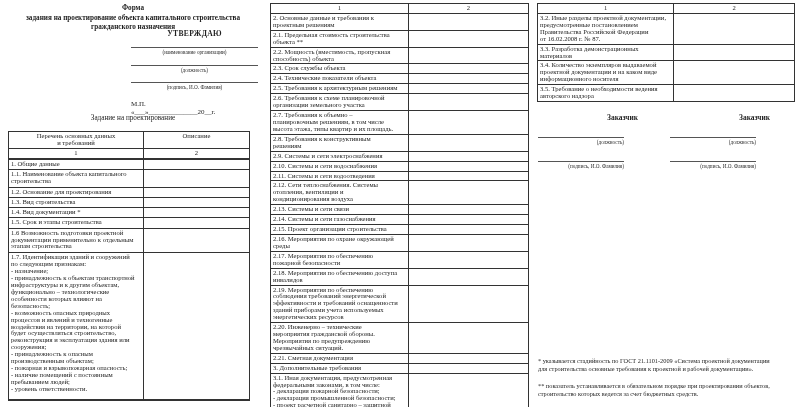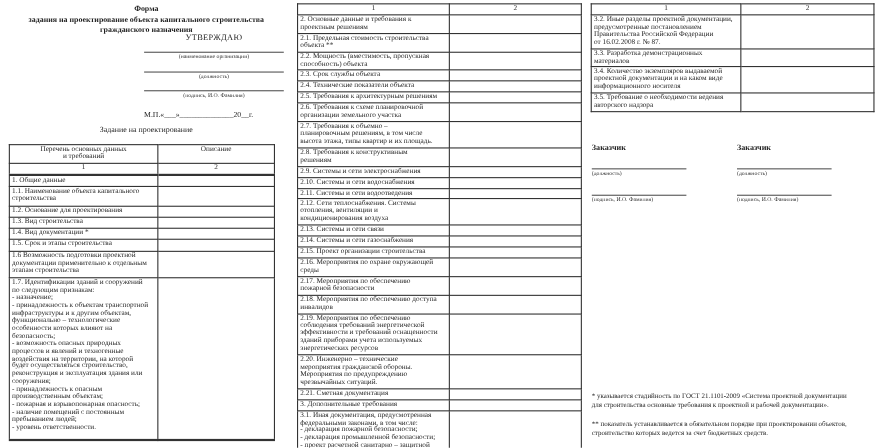--- a/index.html
+++ b/index.html
@@ -14,25 +14,25 @@
   .page { position:absolute; top:0; height:385px; background:#fff; }
   .page1 { left:0; width:266px; }
   .page2 { left:266px; width:266px; }
   .page3 { left:532px; width:267px; }
 
   .doc-title {
     margin-top:4px; text-align:center; font-weight:bold;
     font-size:7.2px; line-height:1.32; white-space:pre-line;
   }
   .approve { position:absolute; left:131px; top:29px; width:127px; text-align:center; }
-  .approve-label { font-weight:normal; font-size:7.6px; letter-spacing:.3px; }
+  .approve-label { font-weight:bold; font-size:7.6px; letter-spacing:.3px; }
   .sig-field { margin-top:4px; }
   .sig-line { height:6px; border-bottom:1px solid #555; }
   .sig-caption { font-size:5.2px; line-height:1.25; color:#2c2c2c; margin-top:1px; }
-  .stamp-row { margin-top:9px; display:flex; justify-content:flex-start; font-size:7px; text-align:left; }
+  .stamp-row { margin-top:9px; display:flex; justify-content:flex-end; font-size:7px; text-align:left;flex-direction:column; }
 
   .subtitle {
     position:absolute; top:114px; left:0; width:266px;
     text-align:center; font-weight:normal; font-size:7.2px;
   }
 
   table.form-table { border-collapse:collapse; position:absolute; table-layout:fixed; }
   table.form-table th, table.form-table td {
     border:1px solid #333; vertical-align:top;
     font-size:6.6px; line-height:1.05; font-weight:normal;
@@ -46,21 +46,21 @@
   .page1 .num-row th { border-bottom:2px solid #333; }
   .page1 th.c1, .page1 td.label-cell { width:56%; }
 
   .page2 table.form-table { left:4px; top:3px; width:259px; height:401px; border-bottom:2px solid #333; }
   .page2 th.c1, .page2 td.label-cell { width:53.5%; }
 
   .page3 table.form-table { left:5px; top:3px; width:258px; height:97px; }
   .page3 th.c1, .page3 td.label-cell { width:53%; }
 
   .sig-area { position:absolute; top:113px; left:6px; width:255px; }
-  .sig-block { position:absolute; top:16px; width:100px; }
+  .sig-block { position:absolute; top:0; width:100px;text-align:right; }
   .sig-block.first { left:0; }
   .sig-block.second { left:132px; }
   .sig-title { font-weight:bold; font-size:7.4px; }
   .sig-block .sig-field { margin-top:11px; width:86px; }
   .sig-block .sig-line { height:5px; }
 
   .footnotes { position:absolute; left:6px; top:357px; width:256px; font-size:6.3px; line-height:1.28; }
   .footnote { white-space:pre-line; }
   .footnote + .footnote { margin-top:9px; }
 </style>

